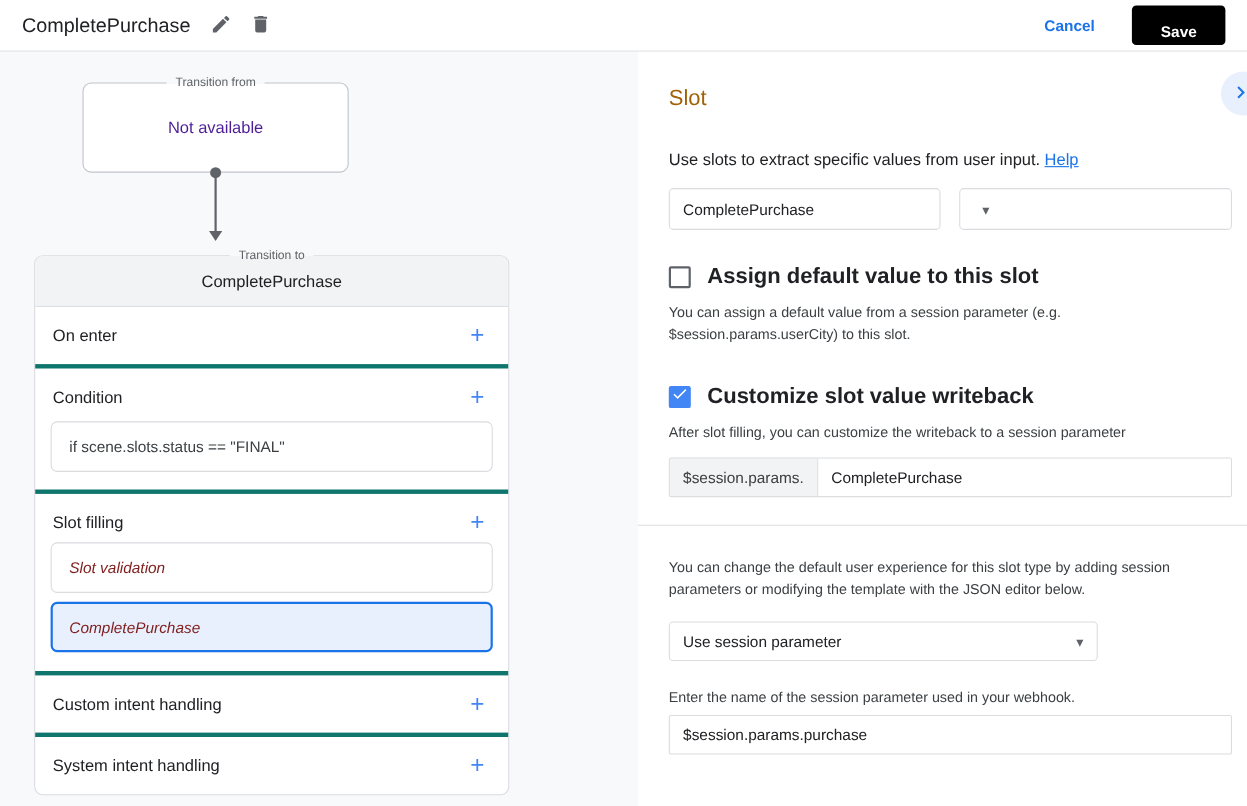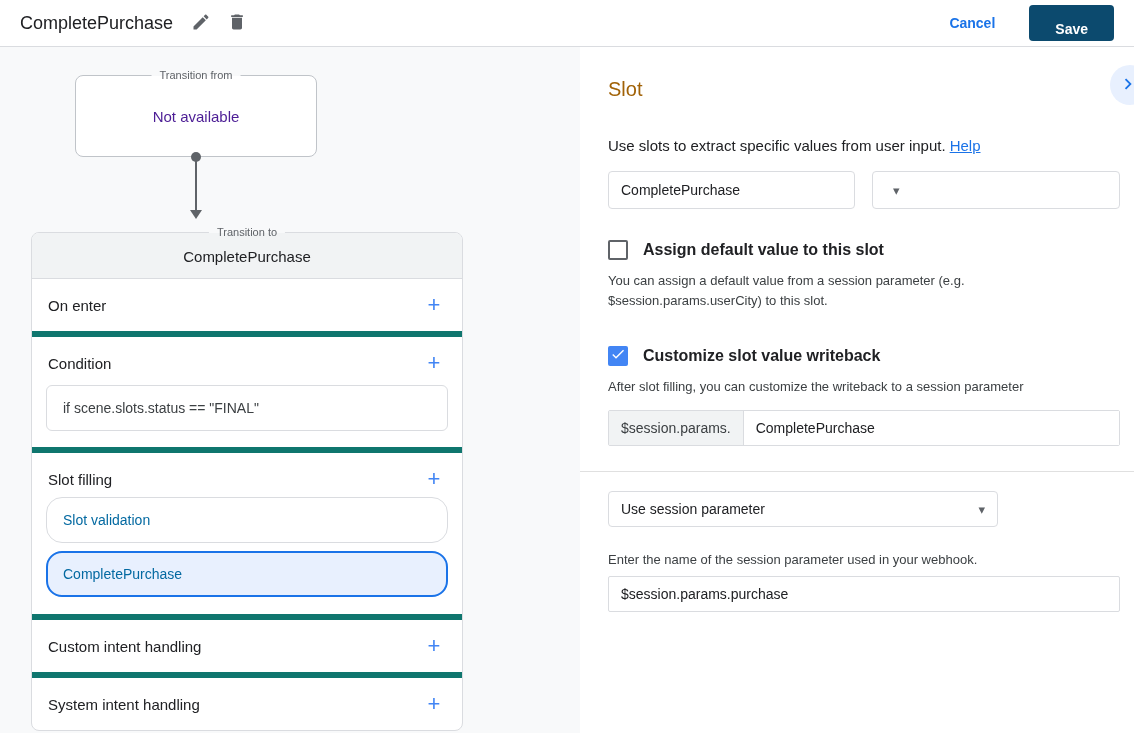--- a/index.html
+++ b/index.html
@@ -30,21 +30,21 @@
   .icon-btn.delete { margin-left: 8px; }
   .icon-btn svg { fill: #5f6368; }
   .topbar .spacer { flex: 1; }
   .cancel-btn {
     background: none; border: none; cursor: pointer;
     color: #1a73e8; font-size: 14px; font-weight: bold;
     padding: 8px 12px; margin-right: 22px;
     font-family: "Liberation Sans", sans-serif;
   }
   .save-btn {
-    background: #0c4a6e; border: none; cursor: pointer;
+    background: #000000; border: none; cursor: pointer;
     color: #fff; font-size: 14px; font-weight: bold;
     padding: 16px 26px; height: 36px; border-radius: 4px;
     font-family: "Liberation Sans", sans-serif;
   }
 
   
   .content { display: flex; height: 686px; }
   .left-panel {
     width: 580px; min-width: 580px;
     background: #f8f9fa;
@@ -107,21 +107,21 @@
   .scene-header {
     background: #f1f3f4;
     border-radius: 7px 7px 0 0;
     border-bottom: 1px solid #dadce0;
     padding: 15px 10px 13px;
     text-align: center;
   }
   .scene-title { font-size: 15px; color: #202124; }
   .scene-subtitle { font-size: 12px; color: #5f6368; margin-top: 6px; }
 
-  .card-row { border-bottom: 6px solid #0f766e; }
+  .card-row { border-bottom: 4px solid #0f766e; }
   .card-row:last-child { border-bottom: none; }
   .row-head {
     display: flex; align-items: center; justify-content: space-between;
     padding: 16px 18px 16px 16px;
   }
   .card-row.has-body .row-head { padding-bottom: 8px; }
   .row-label { font-size: 15px; color: #202124; }
   .plus-btn {
     background: none; border: none; cursor: pointer;
     color: #4285f4; font-size: 22px; line-height: 20px; font-weight: normal;
@@ -129,24 +129,25 @@
     font-family: "Liberation Sans", sans-serif;
   }
   .code-box {
     margin: 4px 14px 16px;
     border: 1px solid #dadce0; border-radius: 6px;
     padding: 14px 16px;
     font-size: 14px; color: #3c4043;
   }
   .slot-item {
     margin: 0 14px 8px;
-    border: 1px solid #dadce0; border-radius: 16px;
+    border: 1px solid #dadce0; border-radius: 6px;
     padding: 14px 16px;
-    font-size: 14px; color: #0369a1;
+    font-size: 14px; color: #7f1d1d;
     cursor: pointer;
+    font-style: italic;
   }
   .slot-item.selected {
     background: #e8f0fe;
     border: 2px solid #1a73e8;
     padding: 13px 15px;
     margin-bottom: 17px;
   }
 
   
   .collapse-btn {
@@ -183,21 +184,21 @@
   .cb-row-1 { margin-top: 31px; }
   .cb-row-2 { margin-top: 35px; }
   .checkbox {
     width: 20px; height: 20px; border-radius: 2px;
     flex: none; margin-right: 15px;
     display: flex; align-items: center; justify-content: center;
   }
   .checkbox.unchecked { border: 2px solid #5f6368; background: #fff; }
   .checkbox.checked { background: #4285f4; }
   .checkbox.checked svg { fill: #fff; }
-  .cb-label { font-size: 16px; font-weight: bold; color: #202124; }
+  .cb-label { font-size: 20px; font-weight: bold; color: #202124; }
 
   .desc { font-size: 13px; color: #3c4043; line-height: 20px; max-width: 512px; }
   .desc-1, .desc-2 { margin-top: 11px; }
 
   .prefix-group {
     margin-top: 13px; height: 36px; width: 512px;
     display: flex; align-items: stretch;
     border: 1px solid #dadce0; border-radius: 2px;
   }
   .prefix {
@@ -346,20 +347,21 @@
     </label>
     <p class="desc desc-2">After slot filling, you can customize the writeback to a session parameter</p>
 
     <div class="prefix-group">
       <span class="prefix">$session.params.</span>
       <input class="prefix-input" value="CompletePurchase" style="">
     </div>
 
     <hr class="section-divider">
 
+    <p class="desc configure-desc">You can change the default user experience for this slot type by adding session parameters or modifying the template with the JSON editor below.</p>
 
     <div class="dropdown method-dropdown">
       <span>Use session parameter</span>
       <span class="dd-arrow">▾</span>
     </div>
 
     <p class="param-label">Enter the name of the session parameter used in your webhook.</p>
     <input class="text-input param-input" value="$session.params.purchase" style="">
 
   </section>

